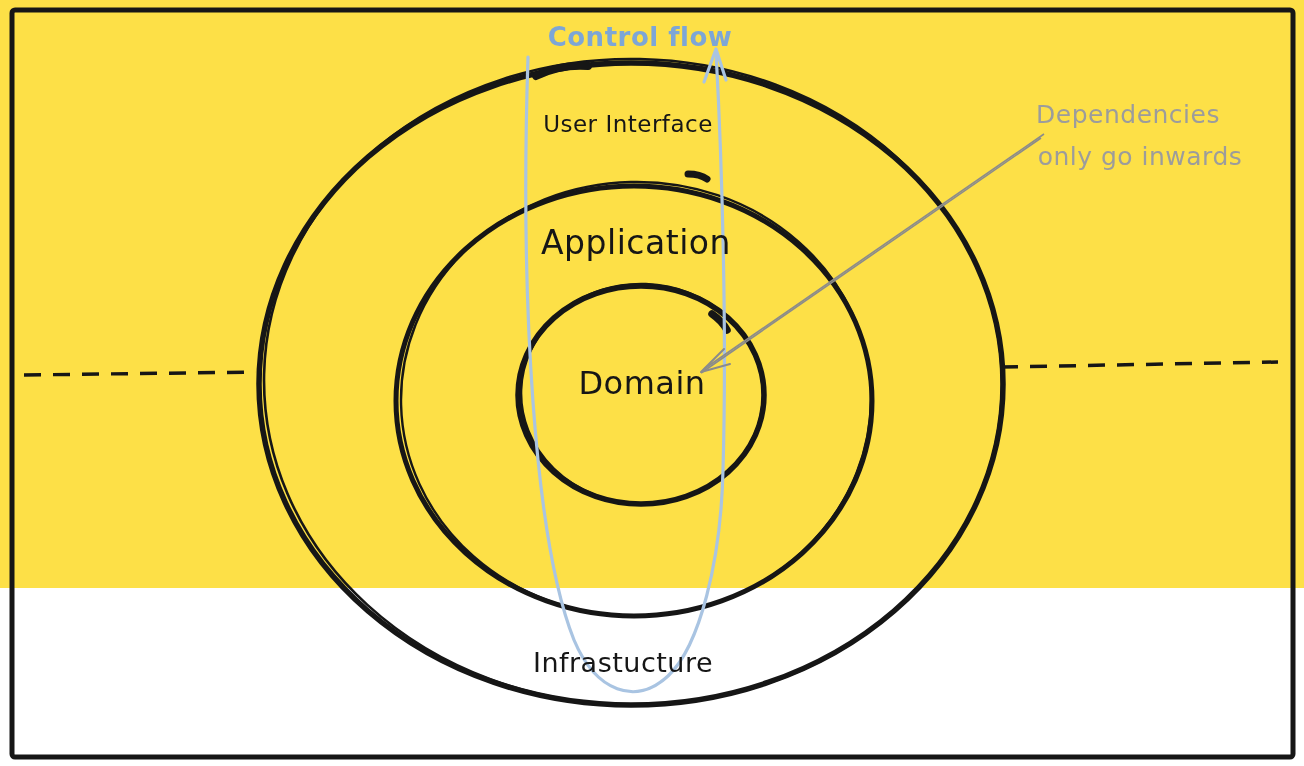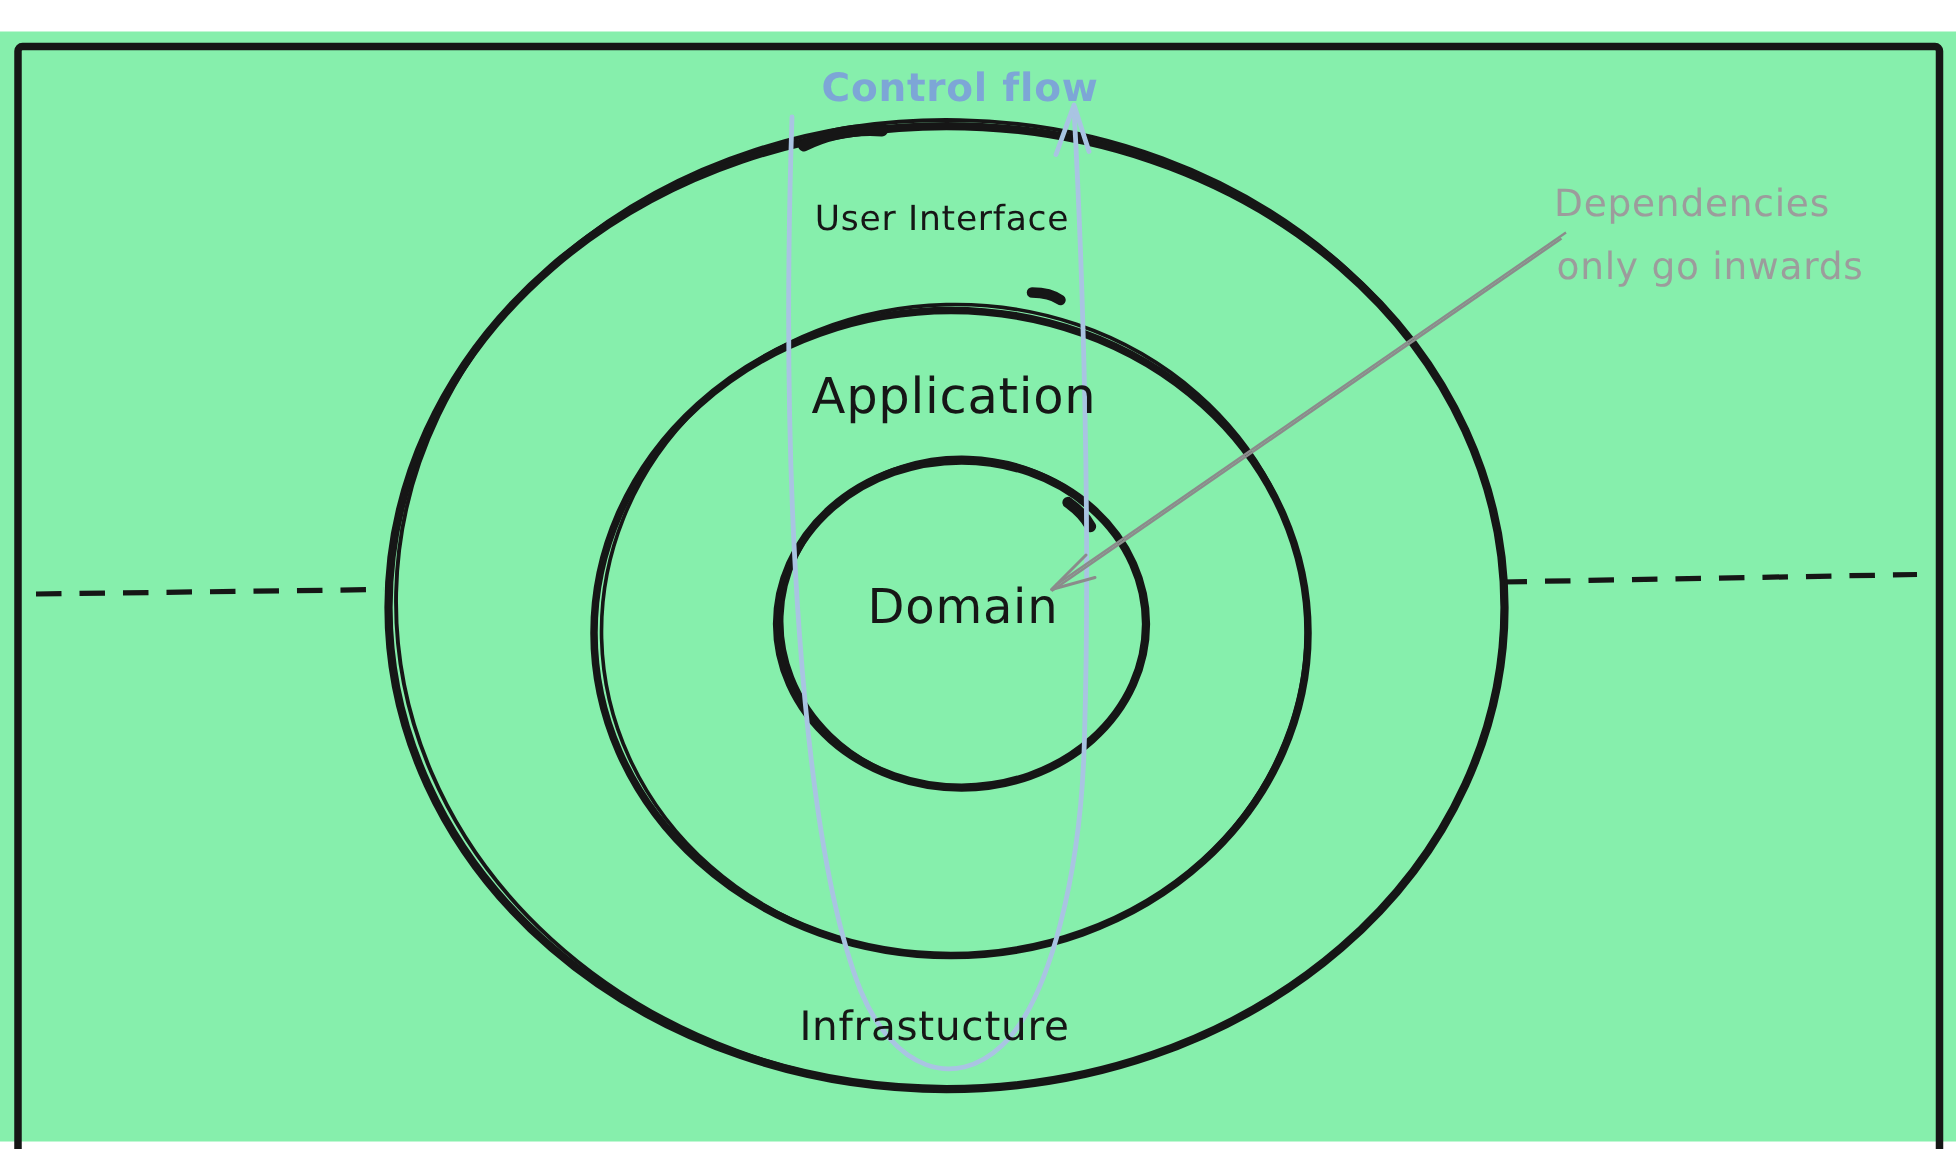--- a/index.html
+++ b/index.html
@@ -7,23 +7,22 @@
     padding: 0;
     background: #ffffff;
     width: 1304px;
     height: 766px;
     overflow: hidden;
     font-family: "DejaVu Sans", "Liberation Sans", sans-serif;
   }
   .canvas {
     position: relative;
     width: 1304px;
-    height: 740px;
-    background: #86efac;
-    margin-top: 21px;
+    height: 588px;
+    background: #fde047;
   }
   svg { display: block; }
   text {
     font-family: "DejaVu Sans", "Liberation Sans", sans-serif;
     letter-spacing: 0.5px;
   }
   .label-ui      { font-size: 23px; }
   .label-app     { font-size: 33px; }
   .label-domain  { font-size: 32px; }
   .label-infra   { font-size: 27px; }

